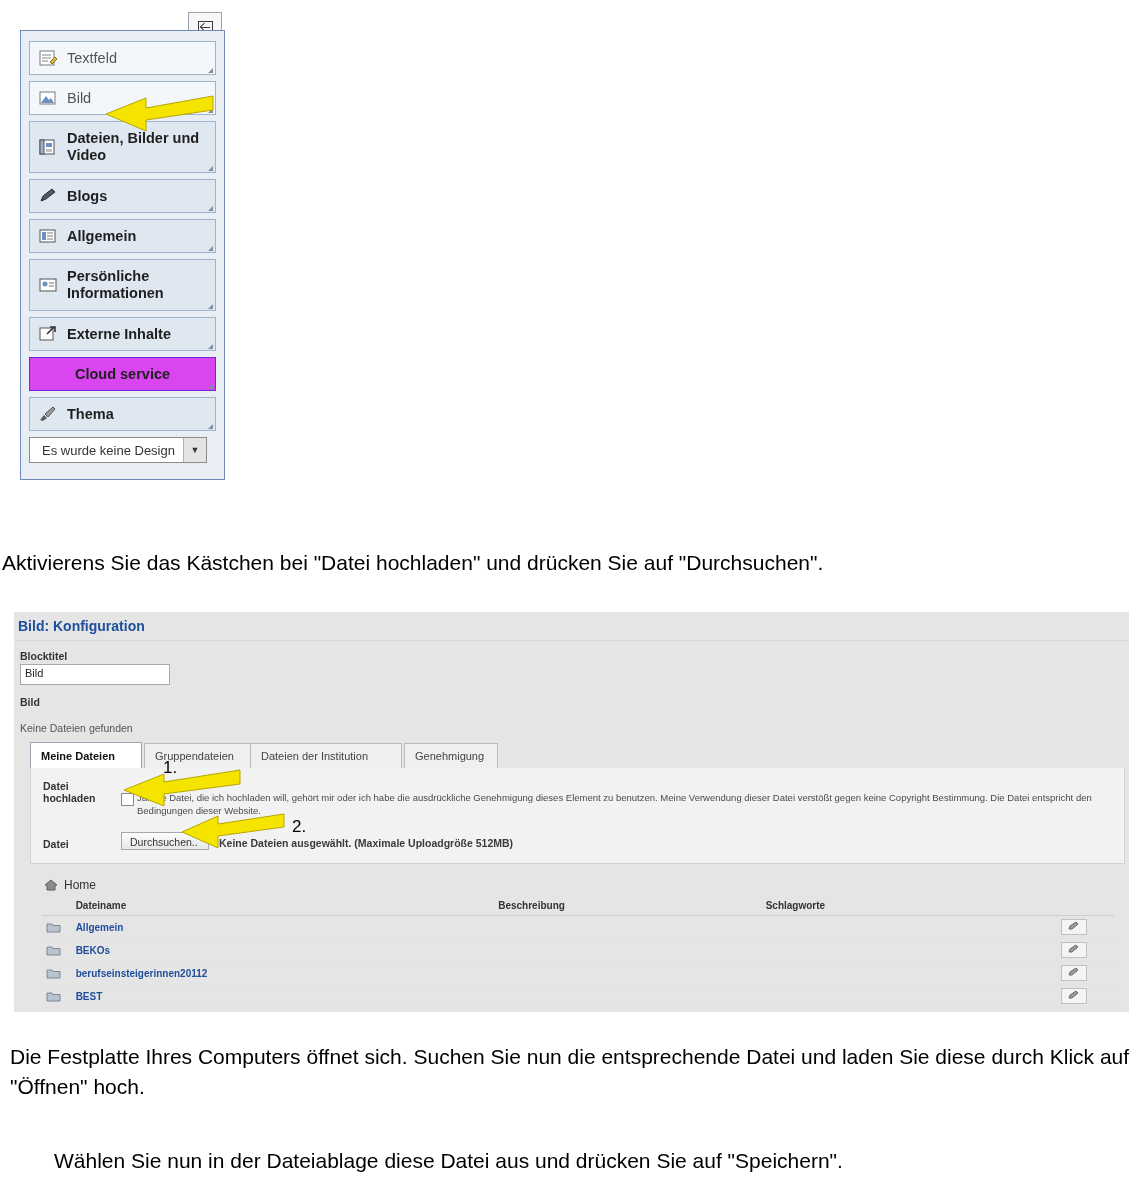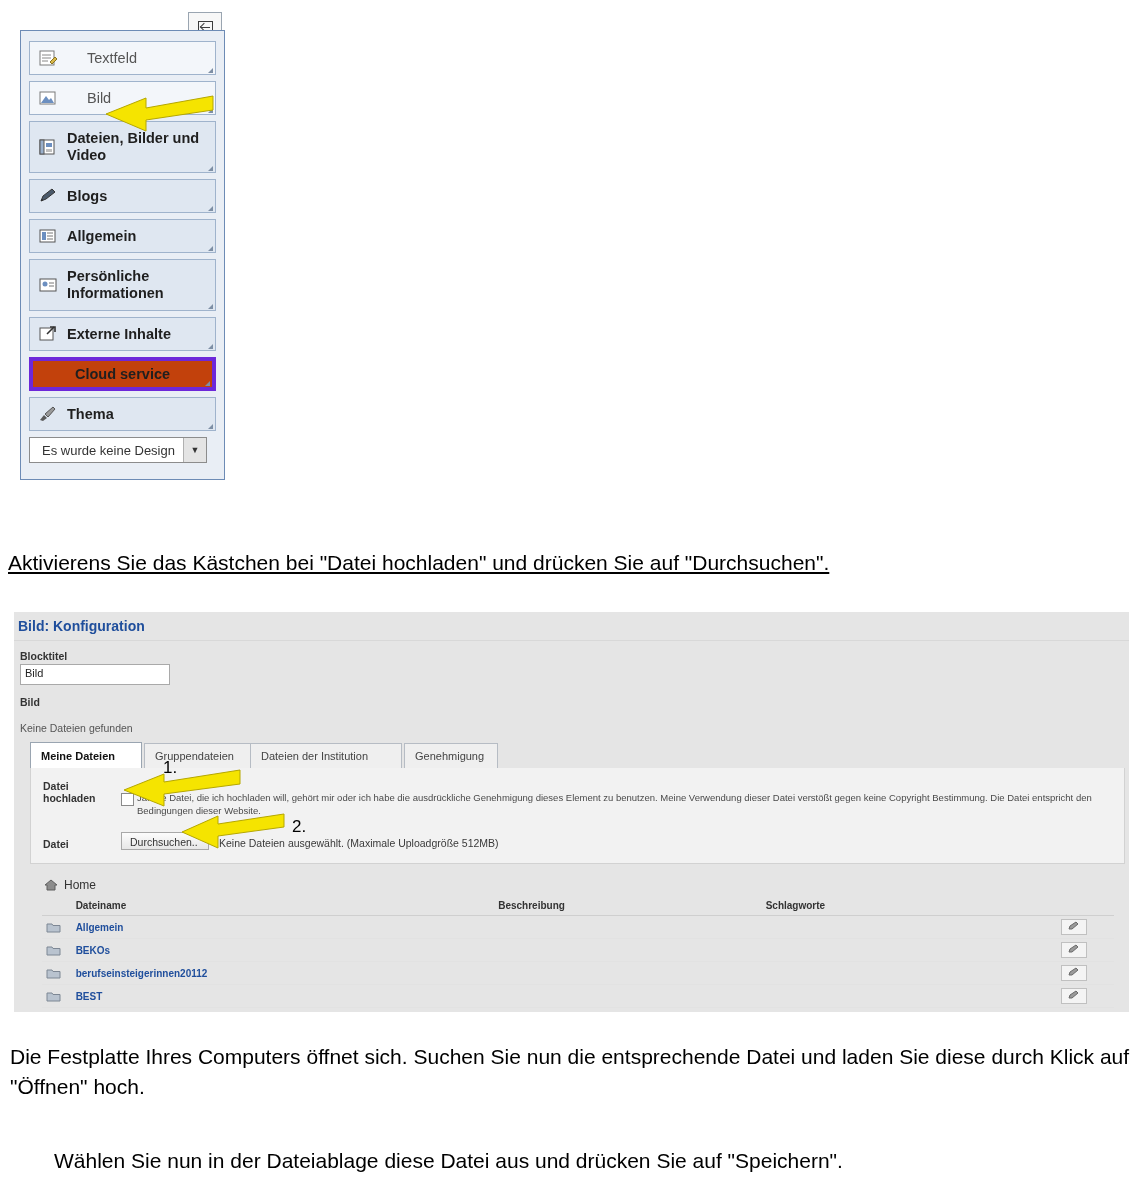--- a/index.html
+++ b/index.html
@@ -87,25 +87,24 @@
     font-size: 14.5px;
     color: #444;
   }
   .pal-item.two-line {
     height: 52px;
     align-items: center;
   }
   .pal-item.light {
     background: #f3f6fa;
     color: #555;
-    gap: 20px;
   }
   .pal-item.plain {
-    background: #c2410c;
-    border: 4px solid #6d28d9;
+    background: #d946ef;
+    border: 1px solid #6d28d9;
     justify-content: center;
     padding-left: 0;
   }
   .pal-item.bold-label {
     font-weight: bold;
     color: #1f1f1f;
   }
   .pal-item .corner {
     position: absolute;
     right: 2px;
@@ -459,21 +458,21 @@
       <div class="pal-select-arrow">▼</div>
     </div>
 
   </div>
 
   <svg class="yarrow" style="left:78px; top:76px;" width="120" height="54" viewBox="0 0 120 54">
     <polygon points="115,8 115,22 48,32 48,43 8,26 48,10 48,20" fill="#f5e400" stroke="#b5a700" stroke-width="1"></polygon>
   </svg>
 </div>
 
-<div class="para" style="left:8px; top:548px; width:1120px;text-decoration:underline;">Aktivierens Sie das Kästchen bei "Datei hochladen" und drücken Sie auf "Durchsuchen".</div>
+<div class="para" style="left:2px; top:548px; width:1120px;">Aktivierens Sie das Kästchen bei "Datei hochladen" und drücken Sie auf "Durchsuchen".</div>
 
 <div class="conf-shot">
 
   <div class="conf-title">Bild: Konfiguration</div>
   <div class="conf-rule"></div>
 
   <div class="lbl" style="left:6px; top:38px; font-weight:bold;">Blocktitel</div>
   <div class="txtfield" style="left:6px; top:52px; width:150px; height:21px;">Bild</div>
 
   <div class="lbl" style="left:6px; top:84px; font-weight:bold;">Bild</div>
@@ -488,21 +487,21 @@
 
   <div class="panel-box">
     <div class="lbl" style="left:12px; top:12px; font-weight:bold;">Datei</div>
     <div class="lbl" style="left:12px; top:24px; font-weight:bold;">hochladen</div>
 
     <div class="chk" style="left:90px; top:25px;"></div>
     <div class="consent-text" style="left:106px; top:24px;">Ja. Die Datei, die ich hochladen will, gehört mir oder ich habe die ausdrückliche Genehmigung dieses Element zu benutzen. Meine Verwendung dieser Datei verstößt gegen keine Copyright Bestimmung. Die Datei entspricht den Bedingungen dieser Website.</div>
 
     <div class="lbl" style="left:12px; top:70px; font-weight:bold;">Datei</div>
     <div class="btn" style="left:90px; top:64px; width:88px; height:18px;">Durchsuchen..</div>
-    <div class="lbl" style="left:188px; top:69px; color:#3a3a3a;">Keine Dateien ausgewählt. (Maximale Uploadgröße 512MB)</div>
+    <div class="lbl" style="left:188px; top:69px; color:#3a3a3a;font-weight:bold;">Keine Dateien ausgewählt. (Maximale Uploadgröße 512MB)</div>
   </div>
 
   <div class="home-row">
     <span class="home-icon">
       <svg width="14" height="12" viewBox="0 0 14 12">
           <path d="M7 1 L13 6 L11 6 L11 11 L3 11 L3 6 L1 6 Z" fill="#8c8c8c" stroke="#5f5f5f"></path>
         </svg>
     </span>
     <span>Home</span>
   </div>

